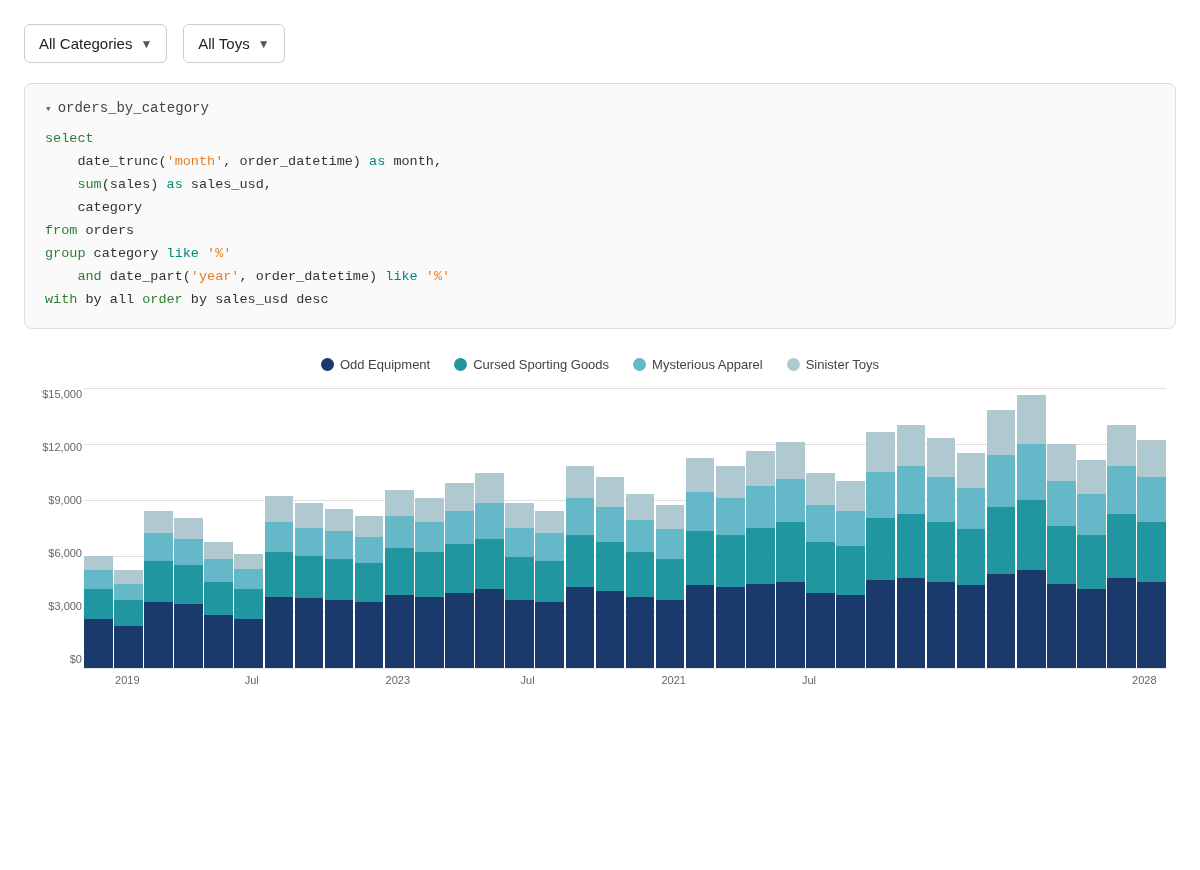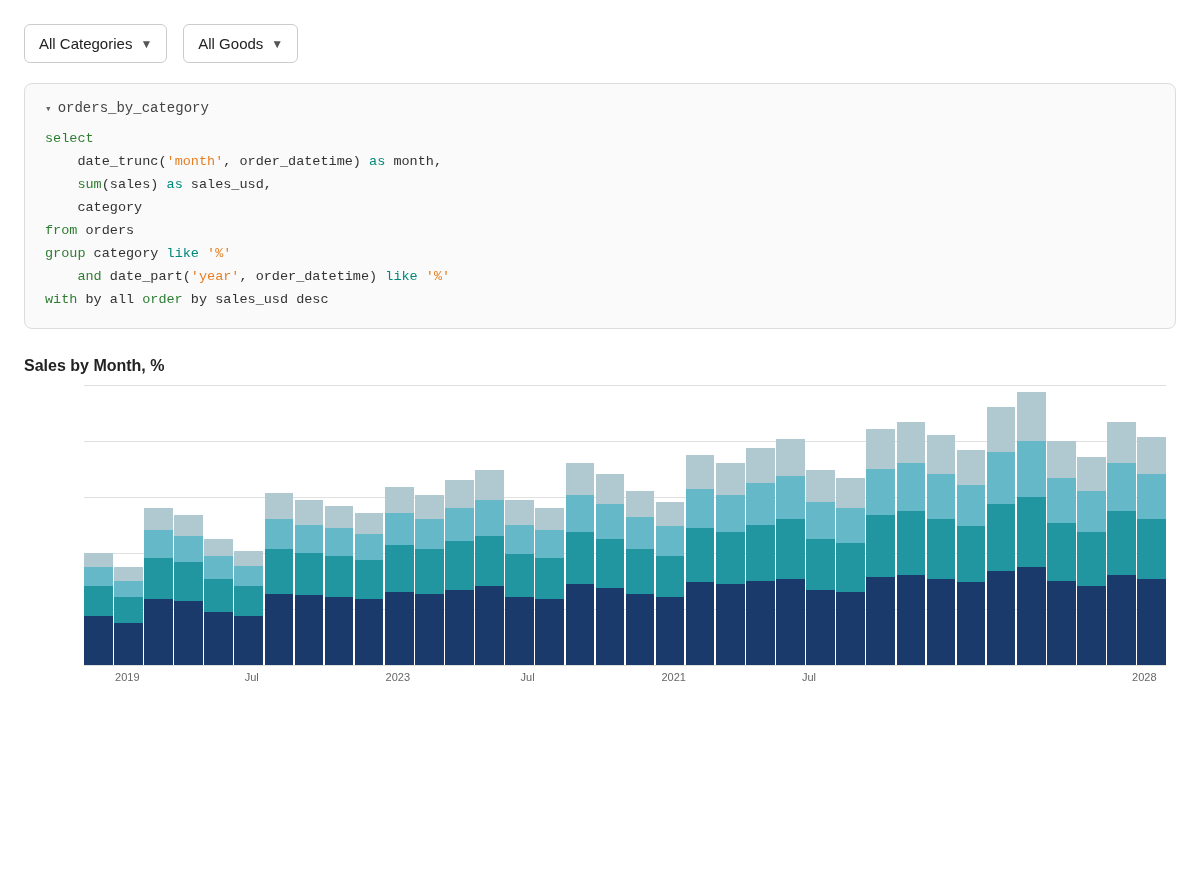--- a/index.html
+++ b/index.html
@@ -146,21 +146,21 @@
   </style>
 </head>
 <body>
 
 <div class="filters-row">
   <div class="filter-select">
     <span>All Categories</span>
     <span class="chevron">▼</span>
   </div>
   <div class="filter-select">
-    <span>All Goods</span>
+    <span>All Toys</span>
     <span class="chevron">▼</span>
   </div>
 </div>
 
 <div class="sql-card">
   <div class="sql-card-header">
     <span class="chevron-icon">▾</span>
     <span>orders_by_category</span>
   </div>
   <div class="code-block" id="sql-render"><span class="kw-green">select</span>
@@ -168,25 +168,50 @@
     <span class="kw-green">sum</span>(sales) <span class="kw-teal">as</span> sales_usd,
     category
 <span class="kw-green">from</span> orders
 <span class="kw-green">group</span> category <span class="kw-teal">like</span> <span class="kw-orange">'%'</span>
 <span class="kw-green">    and</span> date_part(<span class="kw-orange">'year'</span>, order_datetime) <span class="kw-teal">like</span> <span class="kw-orange">'%'</span>
 <span class="kw-green">with</span> by all <span class="kw-green">order</span> by sales_usd desc
 </div>
 </div>
 
 <div>
-  <div class="chart-title">Sales by Month, %</div>
+  <div class="legend" id="legend-render">
+      <div class="legend-item">
+        <span class="legend-dot" style="background:#1a3a6b;"></span>
+        <span>Odd Equipment</span>
+      </div>
+      <div class="legend-item">
+        <span class="legend-dot" style="background:#2196a0;"></span>
+        <span>Cursed Sporting Goods</span>
+      </div>
+      <div class="legend-item">
+        <span class="legend-dot" style="background:#64b8c8;"></span>
+        <span>Mysterious Apparel</span>
+      </div>
+      <div class="legend-item">
+        <span class="legend-dot" style="background:#b0c8d0;"></span>
+        <span>Sinister Toys</span>
+      </div>
+    </div>
   <div class="chart-container">
     <div style="display:flex; flex-direction:column;">
       <div style="display:flex;">
 
+        <div class="y-axis-labels" id="y-labels-render">
+            <div>$15,000</div>
+            <div>$12,000</div>
+            <div>$9,000</div>
+            <div>$6,000</div>
+            <div>$3,000</div>
+            <div>$0</div>
+          </div>
 
         <div class="chart-area" id="chart-area" style="position:relative; height:280px; flex:1;">
 
           <div style="position: absolute; left: 0px; right: 0px; top: 280px; height: 1px; background: rgb(224, 224, 224); z-index: 0;"></div>
             <div style="position: absolute; left: 0px; right: 0px; top: 224px; height: 1px; background: rgb(224, 224, 224); z-index: 0;"></div>
             <div style="position: absolute; left: 0px; right: 0px; top: 168px; height: 1px; background: rgb(224, 224, 224); z-index: 0;"></div>
             <div style="position: absolute; left: 0px; right: 0px; top: 112px; height: 1px; background: rgb(224, 224, 224); z-index: 0;"></div>
             <div style="position: absolute; left: 0px; right: 0px; top: 56px; height: 1px; background: rgb(224, 224, 224); z-index: 0;"></div>
             <div style="position: absolute; left: 0px; right: 0px; top: 0px; height: 1px; background: rgb(224, 224, 224); z-index: 0;"></div>
             <div class="bars-wrapper" id="bars-render" style="display:flex; align-items:flex-end; height:100%; gap:1.5px; position:relative; z-index:1;">

